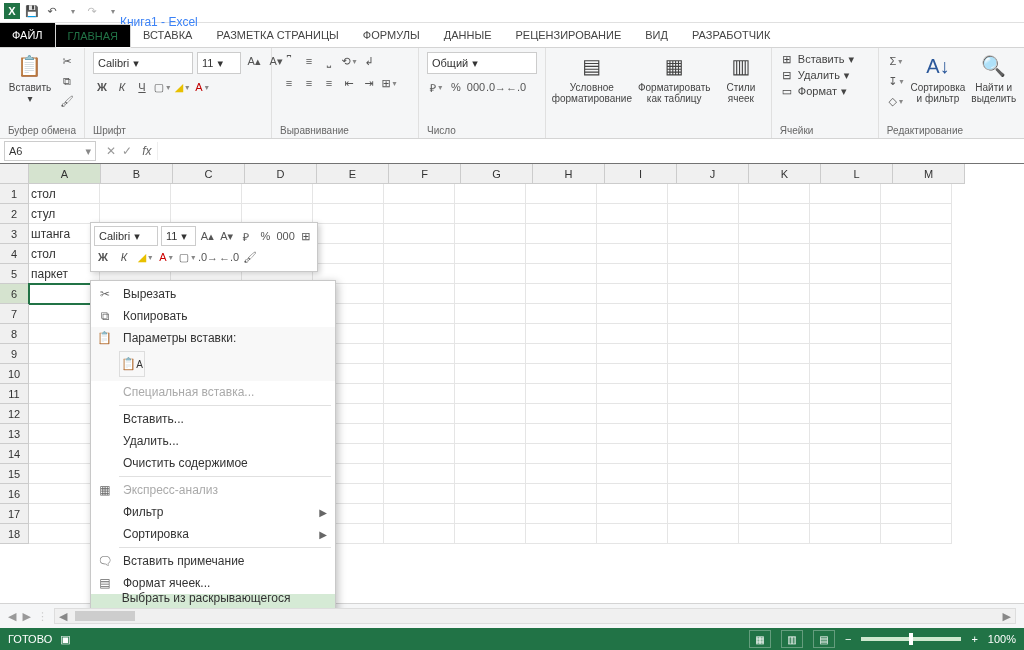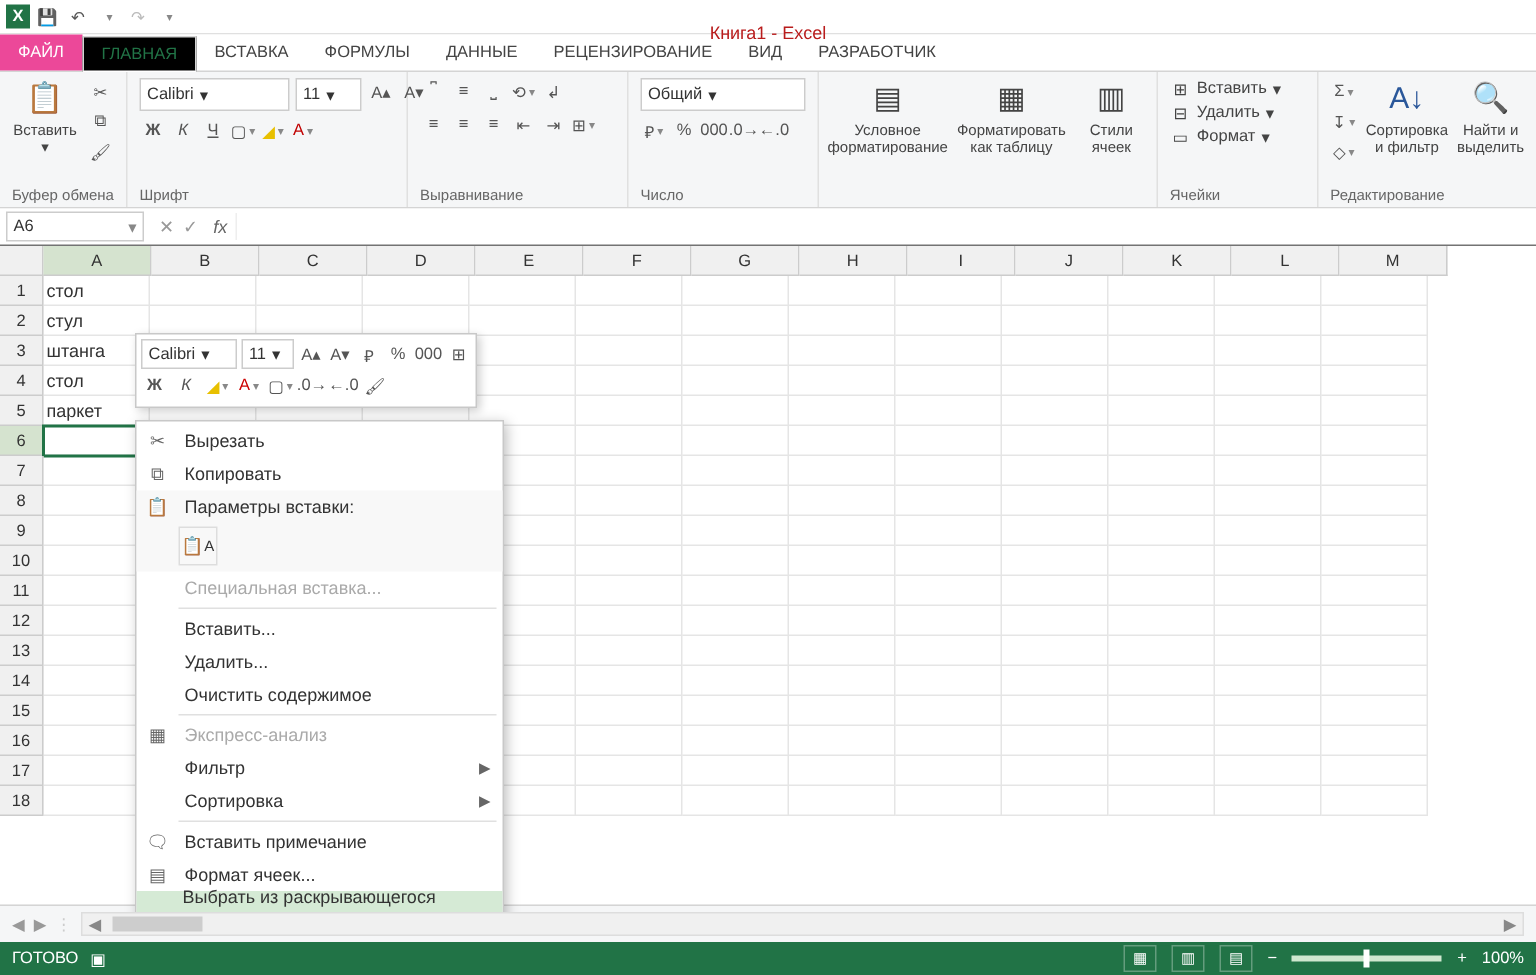--- a/index.html
+++ b/index.html
@@ -1,22 +1,22 @@
 <!DOCTYPE html>
 <html><head>
 <meta charset="utf-8">
 <style>
   html, body { margin:0; padding:0; font-family: "Segoe UI", Tahoma, sans-serif; font-size:12px; color:#333; background:#fff; width:1024px; height:650px; overflow:hidden; }
   .titlebar { height:22px; background:#fff; display:flex; align-items:center; border-bottom:1px solid #e0e0e0; }
   .qat { display:flex; align-items:center; gap:4px; padding-left:4px; }
   .qat-icon { width:16px; height:16px; display:flex; align-items:center; justify-content:center; font-size:11px; color:#555; }
-  .title-text { flex:1; text-align:center; font-size:12px; color:#b91c1c;margin-top:21px; }
+  .title-text { flex:1; font-size:12px; color:#3b82f6;margin-top:21px; }
   .tabstrip { height:24px; background:#fff; display:flex; align-items:stretch; border-bottom:1px solid #d4d4d4; }
   .tab { padding:0 12px; display:flex; align-items:center; font-size:11px; color:#444; text-transform:uppercase; cursor:default; }
-  .tab.file { background:#ec4899; color:#fff; font-weight:normal; }
+  .tab.file { background:#000000; color:#fff; font-weight:normal; }
   .tab.active { background:#000000; border:1px solid #d4d4d4; border-bottom:1px solid #fff; color:#217346; position:relative; top:1px; }
   .ribbon { height:90px; background:#f5f6f7; border-bottom:1px solid #d4d4d4; display:flex; }
   .group { border-right:1px solid #e0e0e0; padding:4px 8px 2px 8px; display:flex; flex-direction:column; justify-content:space-between; }
   .group-body { display:flex; gap:6px; align-items:flex-start; }
   .group-label { text-align:left; font-size:10px; color:#666; padding-top:2px; }
   .big-btn { display:flex; flex-direction:column; align-items:center; font-size:10px; color:#444; min-width:44px; text-align:center; line-height:1.1; }
   .big-btn .ico { width:28px; height:28px; margin-bottom:2px; display:flex; align-items:center; justify-content:center; font-size:20px; }
   .mini { width:16px; height:16px; display:flex; align-items:center; justify-content:center; font-size:11px; color:#555; border:1px solid transparent; }
   .mini-row { display:flex; gap:2px; }
   .formula-bar { height:24px; display:flex; align-items:center; border-bottom:1px solid #737373; background:#fff; }
@@ -74,20 +74,21 @@
     <div class="qat-icon dd-arrow"></div>
   </div>
   <div class="title-text">Книга1 - Excel</div>
   <div style="width:120px;"></div>
 </div>
 
 <div class="tabstrip">
   <div class="tab file">ФАЙЛ</div>
   <div class="tab active">ГЛАВНАЯ</div>
   <div class="tab">ВСТАВКА</div>
+  <div class="tab">РАЗМЕТКА СТРАНИЦЫ</div>
   <div class="tab">ФОРМУЛЫ</div>
   <div class="tab">ДАННЫЕ</div>
   <div class="tab">РЕЦЕНЗИРОВАНИЕ</div>
   <div class="tab">ВИД</div>
   <div class="tab">РАЗРАБОТЧИК</div>
 </div>
 
 <div class="ribbon">
 
   <div class="group">

